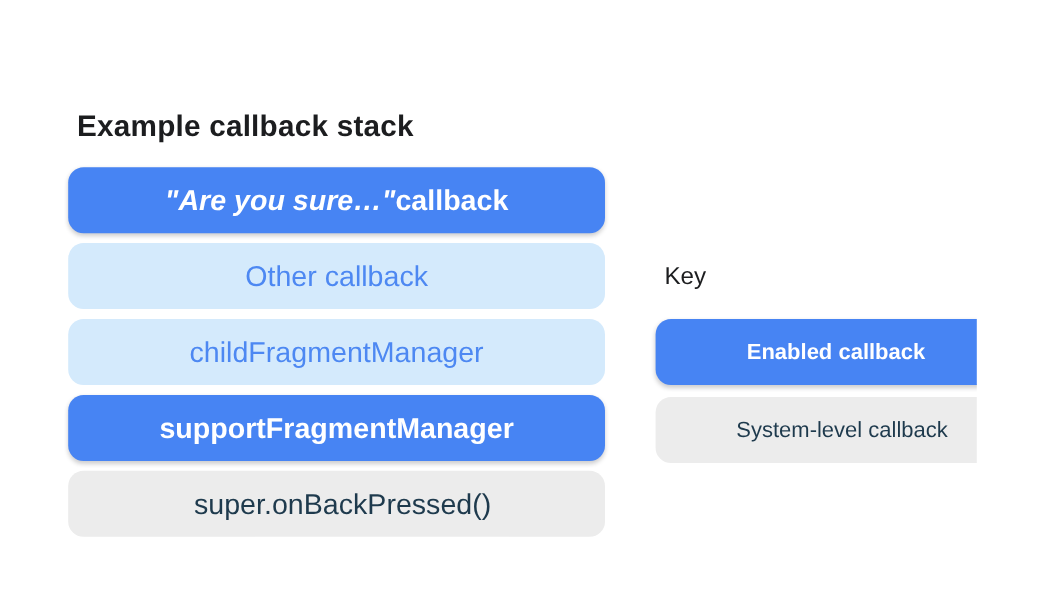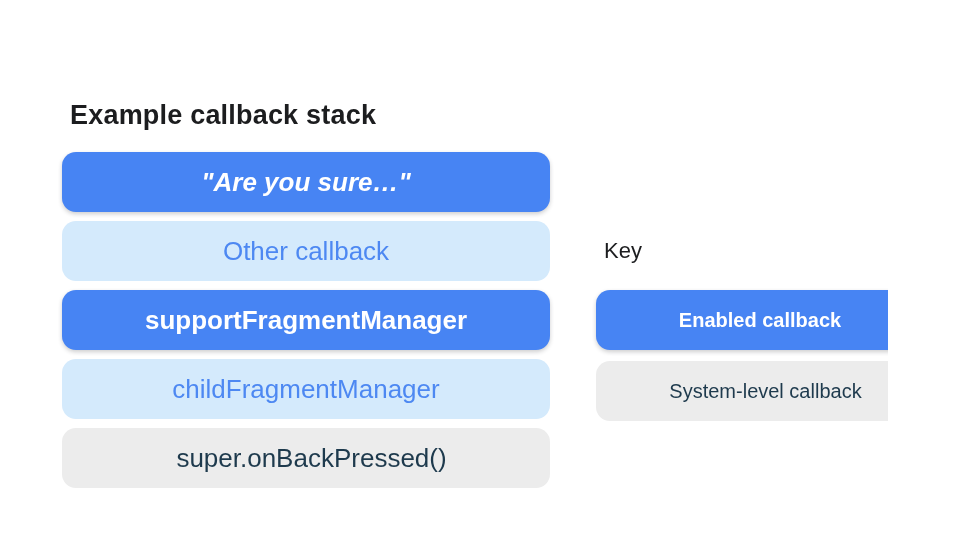--- a/index.html
+++ b/index.html
@@ -80,29 +80,30 @@
 </head>
 <body>
 
 <div class="canvas">
 
   <div class="diagram-title">Example callback stack</div>
 
   <div class="stack">
     <div class="bar enabled">
       <span class="italic-part">"Are you sure…"</span>
+        <span> callback</span>
     </div>
     <div class="bar disabled">
       <span>Other callback</span>
     </div>
+    <div class="bar disabled">
+      <span>childFragmentManager</span>
+    </div>
     <div class="bar enabled">
       <span>supportFragmentManager</span>
-    </div>
-    <div class="bar disabled">
-      <span>childFragmentManager</span>
     </div>
     <div class="bar system">
       <span>super.onBackPressed()</span>
     </div>
   </div>
 
   <div class="key-title">Key</div>
 
   <div class="key-stack">
     <div class="bar enabled">

